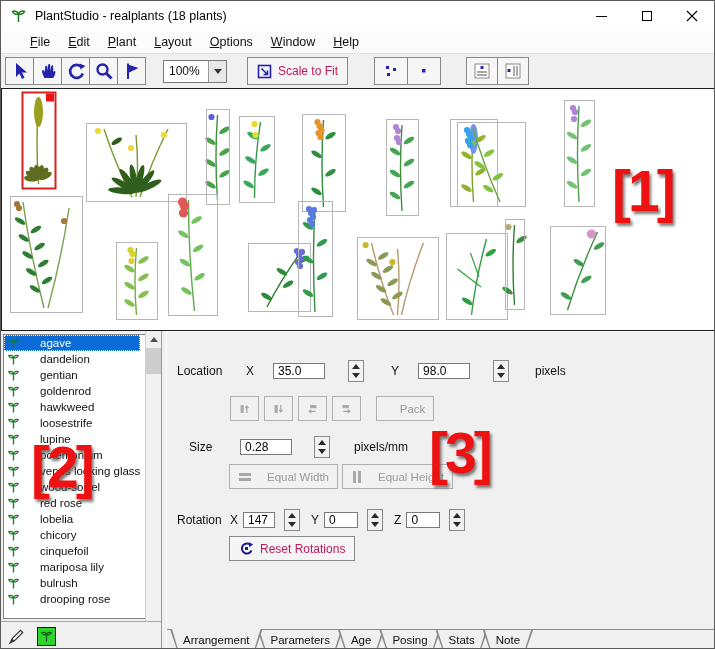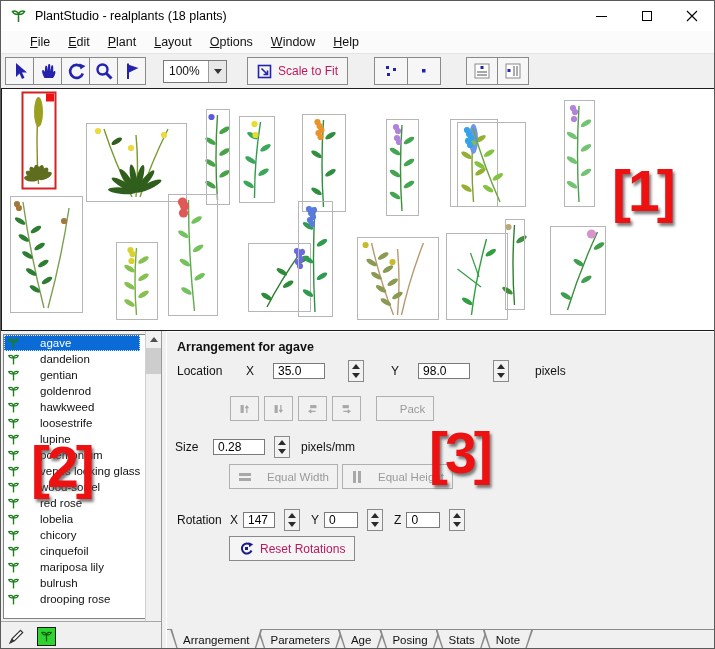--- a/index.html
+++ b/index.html
@@ -632,21 +632,20 @@
               <path d="M8.5 6 C9 3.5 12 2.5 14.5 3.5 C13.5 6 10.5 6.8 8.5 6"></path>
             </g>
           </svg>
         </div>
       </div>
     </div>
 
     <div class="splitter"></div>
 
     <div class="rightpanel">
-      <div class="paneltitle">Arrangement for agave</div>
 
       <div class="row" style="left:10px;top:28px;gap:19px;">
         <span class="lbl" style="width:50px">Location</span>
         <span class="lbl">X</span>
         <input class="field" style="width: 52px;" value="35.0">
         <span class="spin">
             <i class="su"></i>
             <i class="sd"></i>
           </span>
         <span class="lbl" style="margin-left:8px">Y</span>
@@ -687,21 +686,21 @@
           <svg width="13" height="13" viewBox="0 0 13 13">
             <rect x="1" y="1" width="4.5" height="4.5" fill="#a8a8a8"></rect>
               <rect x="7.5" y="1" width="4.5" height="4.5" fill="#a8a8a8"></rect>
             <rect x="1" y="7.5" width="4.5" height="4.5" fill="#a8a8a8"></rect>
               <rect x="7.5" y="7.5" width="4.5" height="4.5" fill="#a8a8a8"></rect>
           </svg>
           <span>Pack</span>
         </button>
       </div>
 
-      <div class="row" style="left:8px;top:104px;gap:5px;">
+      <div class="row" style="left:22px;top:104px;gap:18px;">
         <span class="lbl" style="width:33px">Size</span>
         <input class="field" style="width: 52px;" value="0.28">
         <span class="spin">
             <i class="su"></i>
             <i class="sd"></i>
           </span>
         <span class="lbl" style="margin-left:6px">pixels/mm</span>
       </div>
 
       <div class="row" style="left:62px;top:132px;gap:4px;">

